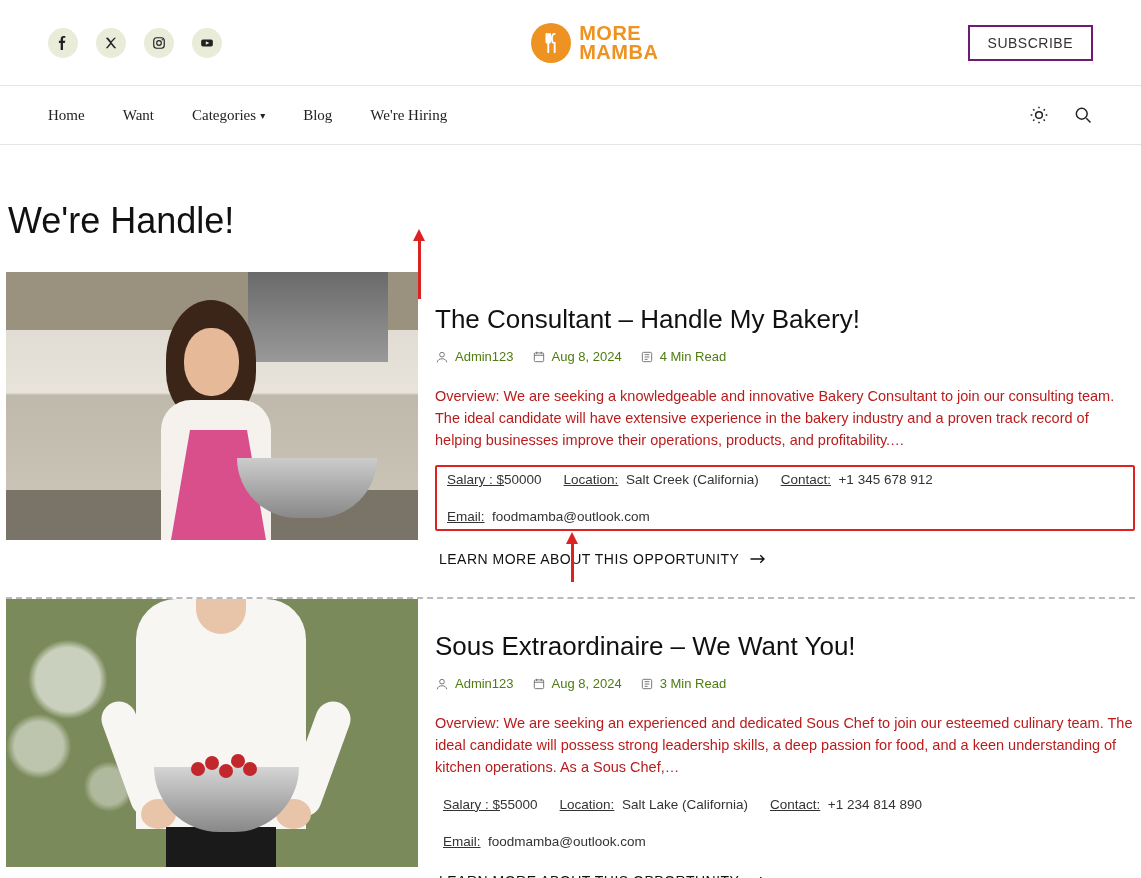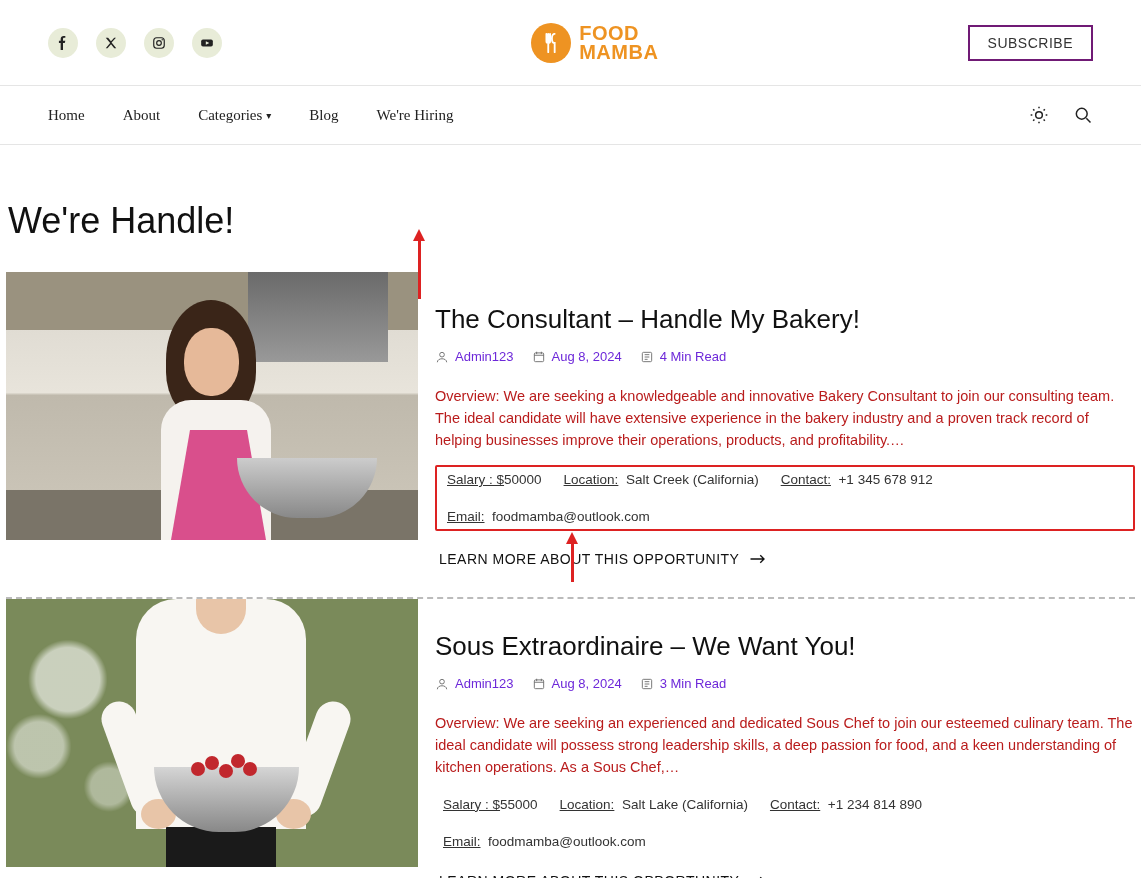--- a/index.html
+++ b/index.html
@@ -32,21 +32,21 @@
   
   .posts { padding: 0 6px; }
   .post { display:flex; gap: 17px; padding-bottom: 30px; position:relative; }
   .divider { border-top: 2px dashed #bbb; margin: 0 0; }
   
   .thumb { width: 412px; height: 268px; flex-shrink:0; background:#ddd; position:relative; overflow:hidden; }
   
   .post-body { flex:1; padding-top: 32px; }
   .post-title { font-family: Arial, Helvetica, sans-serif; font-weight: 500; font-size: 26px; color:#111; margin-bottom: 14px; }
   
-  .meta-row { display:flex; gap: 18px; align-items:center; font-family: Arial, sans-serif; font-size: 13px; color:#6d28d9; margin-bottom: 22px; }
+  .meta-row { display:flex; gap: 18px; align-items:center; font-family: Arial, sans-serif; font-size: 13px; color:#4d7c0f; margin-bottom: 22px; }
   .meta-item { display:flex; align-items:center; gap:6px; }
   .meta-item svg { width:14px; height:14px; fill:none; stroke:#666; stroke-width:1.5; }
   
   .excerpt { font-family: Arial, sans-serif; font-size: 14.5px; color:#b91c1c; line-height: 1.5; margin-bottom: 14px; }
   
   .info-bar { font-family: Arial, sans-serif; font-size: 13.5px; color:#333; padding: 4px 8px; display:flex; gap: 22px; flex-wrap:wrap; margin-bottom: 20px; }
   .info-bar.highlighted { border: 2px solid #d22; border-radius: 2px; padding: 5px 10px; }
   .info-label { text-decoration: underline; }
   
   .learn-more { font-family: Arial, sans-serif; font-size: 14px; letter-spacing: 0.5px; color:#111; display:flex; align-items:center; gap:10px; cursor:pointer; padding-left: 4px; }
@@ -118,35 +118,35 @@
         </svg>
       </div>
   </div>
   <div class="logo-wrap">
     <div class="logo-circle">
       <svg viewBox="0 0 24 24">
           <path d="M7 2v8a2 2 0 004 0V2M9 2v8M9 12v10M16 2c-1.5 0-3 1.5-3 5s1.5 5 3 5v10" fill="none" stroke="#fff" stroke-width="2" stroke-linecap="round"></path>
         </svg>
     </div>
     <div class="logo-text">
-      <span>FOOD</span>
+      <span>MORE</span>
       <span>MAMBA</span>
     </div>
   </div>
   <button class="subscribe-btn">SUBSCRIBE</button>
 </div>
 
 <div class="nav-arrow-wrap">
 <div class="nav-row">
   <div class="nav-links">
     <span class="nav-link">
           <span>Home</span>
         </span>
     <span class="nav-link">
-          <span>About</span>
+          <span>Want</span>
         </span>
     <span class="nav-link">
           <span>Categories</span>
           <span class="chev">▾</span>
         </span>
     <span class="nav-link">
           <span>Blog</span>
         </span>
     <span class="nav-link">
           <span>We're Hiring</span>

